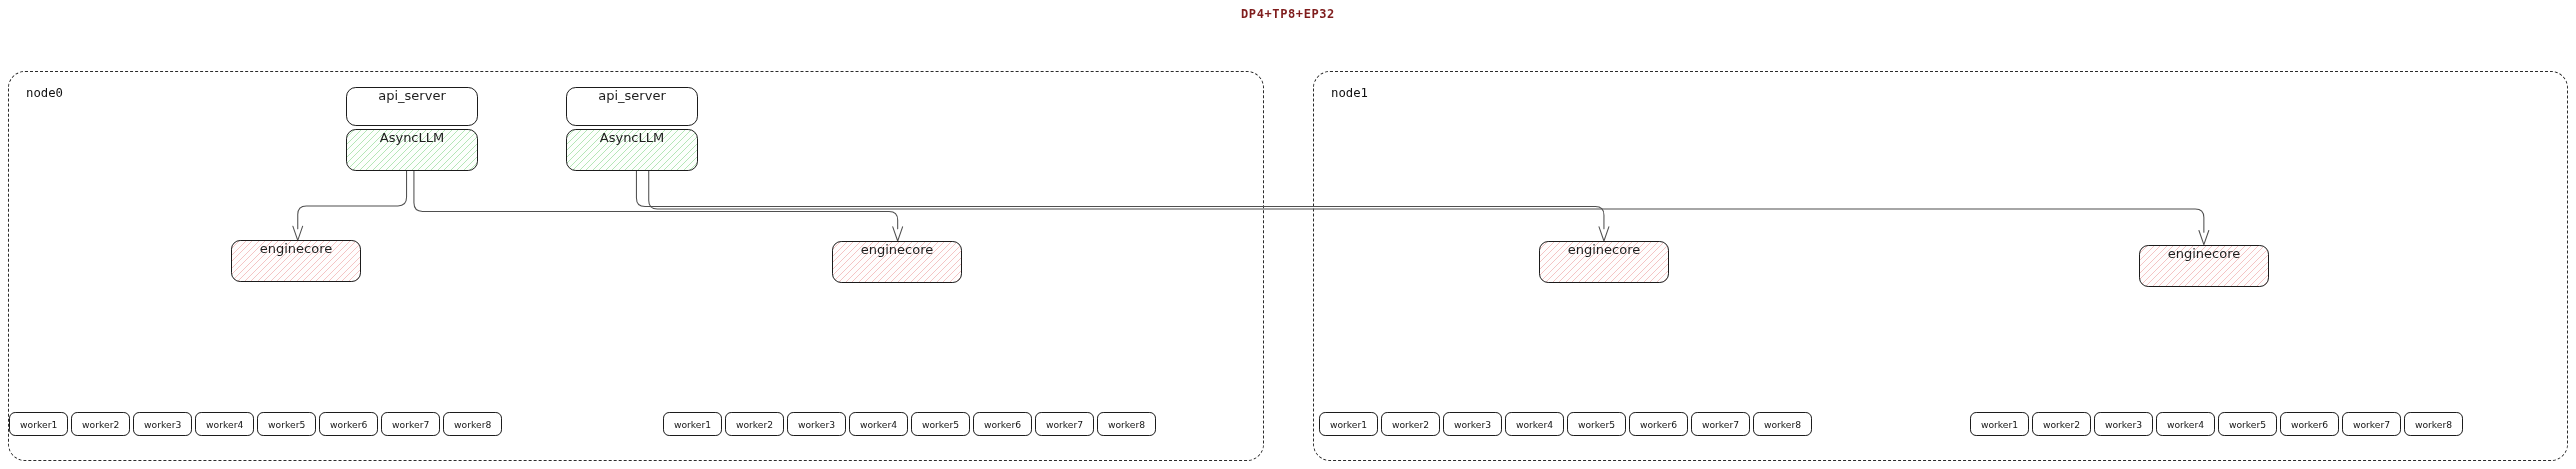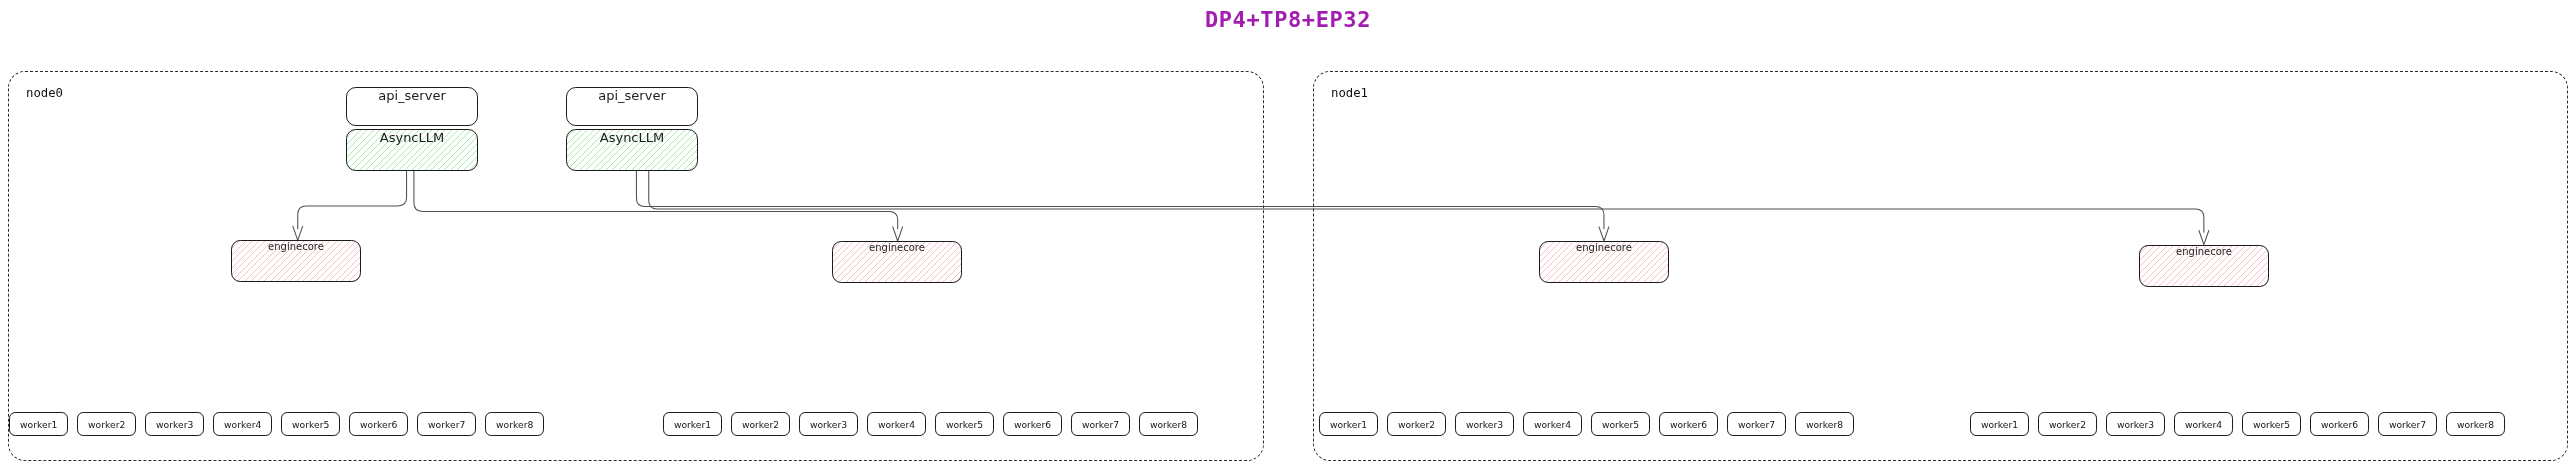--- a/index.html
+++ b/index.html
@@ -8,21 +8,21 @@
     width:2576px;height:469px;
     background:#ffffff;
     font-family:"DejaVu Sans", sans-serif;
     color:#1d1d1d;
     overflow:hidden;
   }
   .title{
     position:absolute;left:0;top:7.4px;width:100%;
     text-align:center;
     font-family:"DejaVu Sans Mono", monospace;
-    font-weight:700;font-size:22px;letter-spacing:0.6px;color:#a21caf;
+    font-weight:700;font-size:12px;letter-spacing:0.6px;color:#7f1d1d;
   }
   .node{
     position:absolute;
     border:1.2px dashed #2b2b2b;
     border-radius:17px;
     background:transparent;
     box-sizing:border-box;
   }
   .node-label{
     position:absolute;left:17px;top:13.5px;
@@ -46,24 +46,24 @@
       rgba(110,205,115,0.50) 0px, rgba(110,205,115,0.50) 0.9px,
       transparent 0.9px, transparent 4.6px);
   }
   .engine{
     border-radius:9.2px;
     background-color:#fffdfd;
     background-image:repeating-linear-gradient(135deg,
       rgba(231,128,128,0.45) 0px, rgba(231,128,128,0.45) 0.9px,
       transparent 0.9px, transparent 4.6px);
   }
-  .engine .lbl{font-size:10px;}
+  .engine .lbl{font-size:13px;}
   .worker-row{
     position:absolute;top:412px;
-    display:flex;gap:9px;z-index:3;
+    display:flex;gap:3px;z-index:3;
   }
   .worker{
     box-sizing:border-box;
     width:59px;height:24px;
     border:1.2px solid #1c1c1c;border-radius:6.2px;
     background:#ffffff;
     display:flex;align-items:center;justify-content:center;
     font-size:9.2px;color:#151515;
     flex:0 0 auto;
   }

